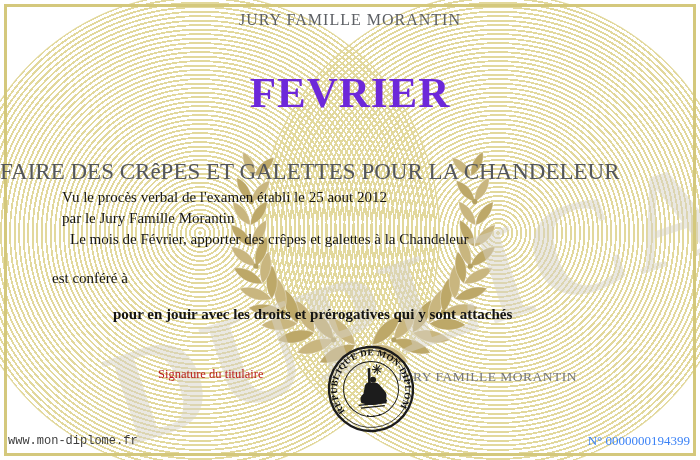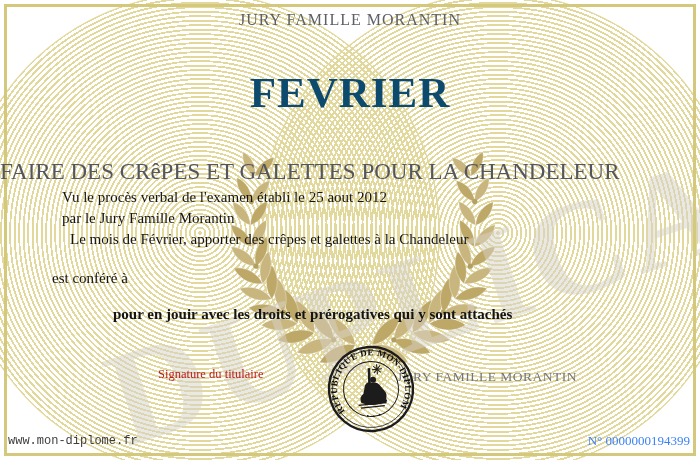--- a/index.html
+++ b/index.html
@@ -21,21 +21,21 @@
     font-weight:bold;font-size:135px;letter-spacing:4px;
     color:#d7d3c6;opacity:.5;
     transform:rotate(-18.5deg);transform-origin:0 0;
   }
   .frame{
     position:absolute;left:4px;top:4px;right:4px;bottom:4px;
     border:3px solid #d4c87c;pointer-events:none;
   }
   .txt{position:absolute;white-space:nowrap;text-align:right;}
   .header{left:0;right:0;top:11px;text-align:center;font-size:16px;letter-spacing:1px;color:#5d6065;}
-  .title{left:0;right:0;top:68px;text-align:center;font-size:43px;font-weight:bold;letter-spacing:1px;color:#0c4a6e;}
+  .title{left:0;right:0;top:68px;text-align:center;font-size:43px;font-weight:bold;letter-spacing:1px;color:#6d28d9;}
   .subtitle{left:0;right:0;top:129px;text-align:left;font-size:23px;color:#53565c;margin-top:30px;}
   .body-line{font-size:15px;color:#141414;}
   .l1{left:62px;top:189px;}
   .l2{left:62px;top:210px;}
   .l3{left:70px;top:231px;}
   .l4{left:52px;top:270px;}
   .l5{left:113px;top:306px;font-weight:bold;}
   .sig{left:158px;top:367px;font-size:12.5px;color:#b91c1c;}
   .issuer{left:397px;top:369px;font-size:13.5px;letter-spacing:.5px;color:#74767b;}
   .seal{position:absolute;left:327px;top:345px;width:88px;height:88px;transform:rotate(-6deg);}

